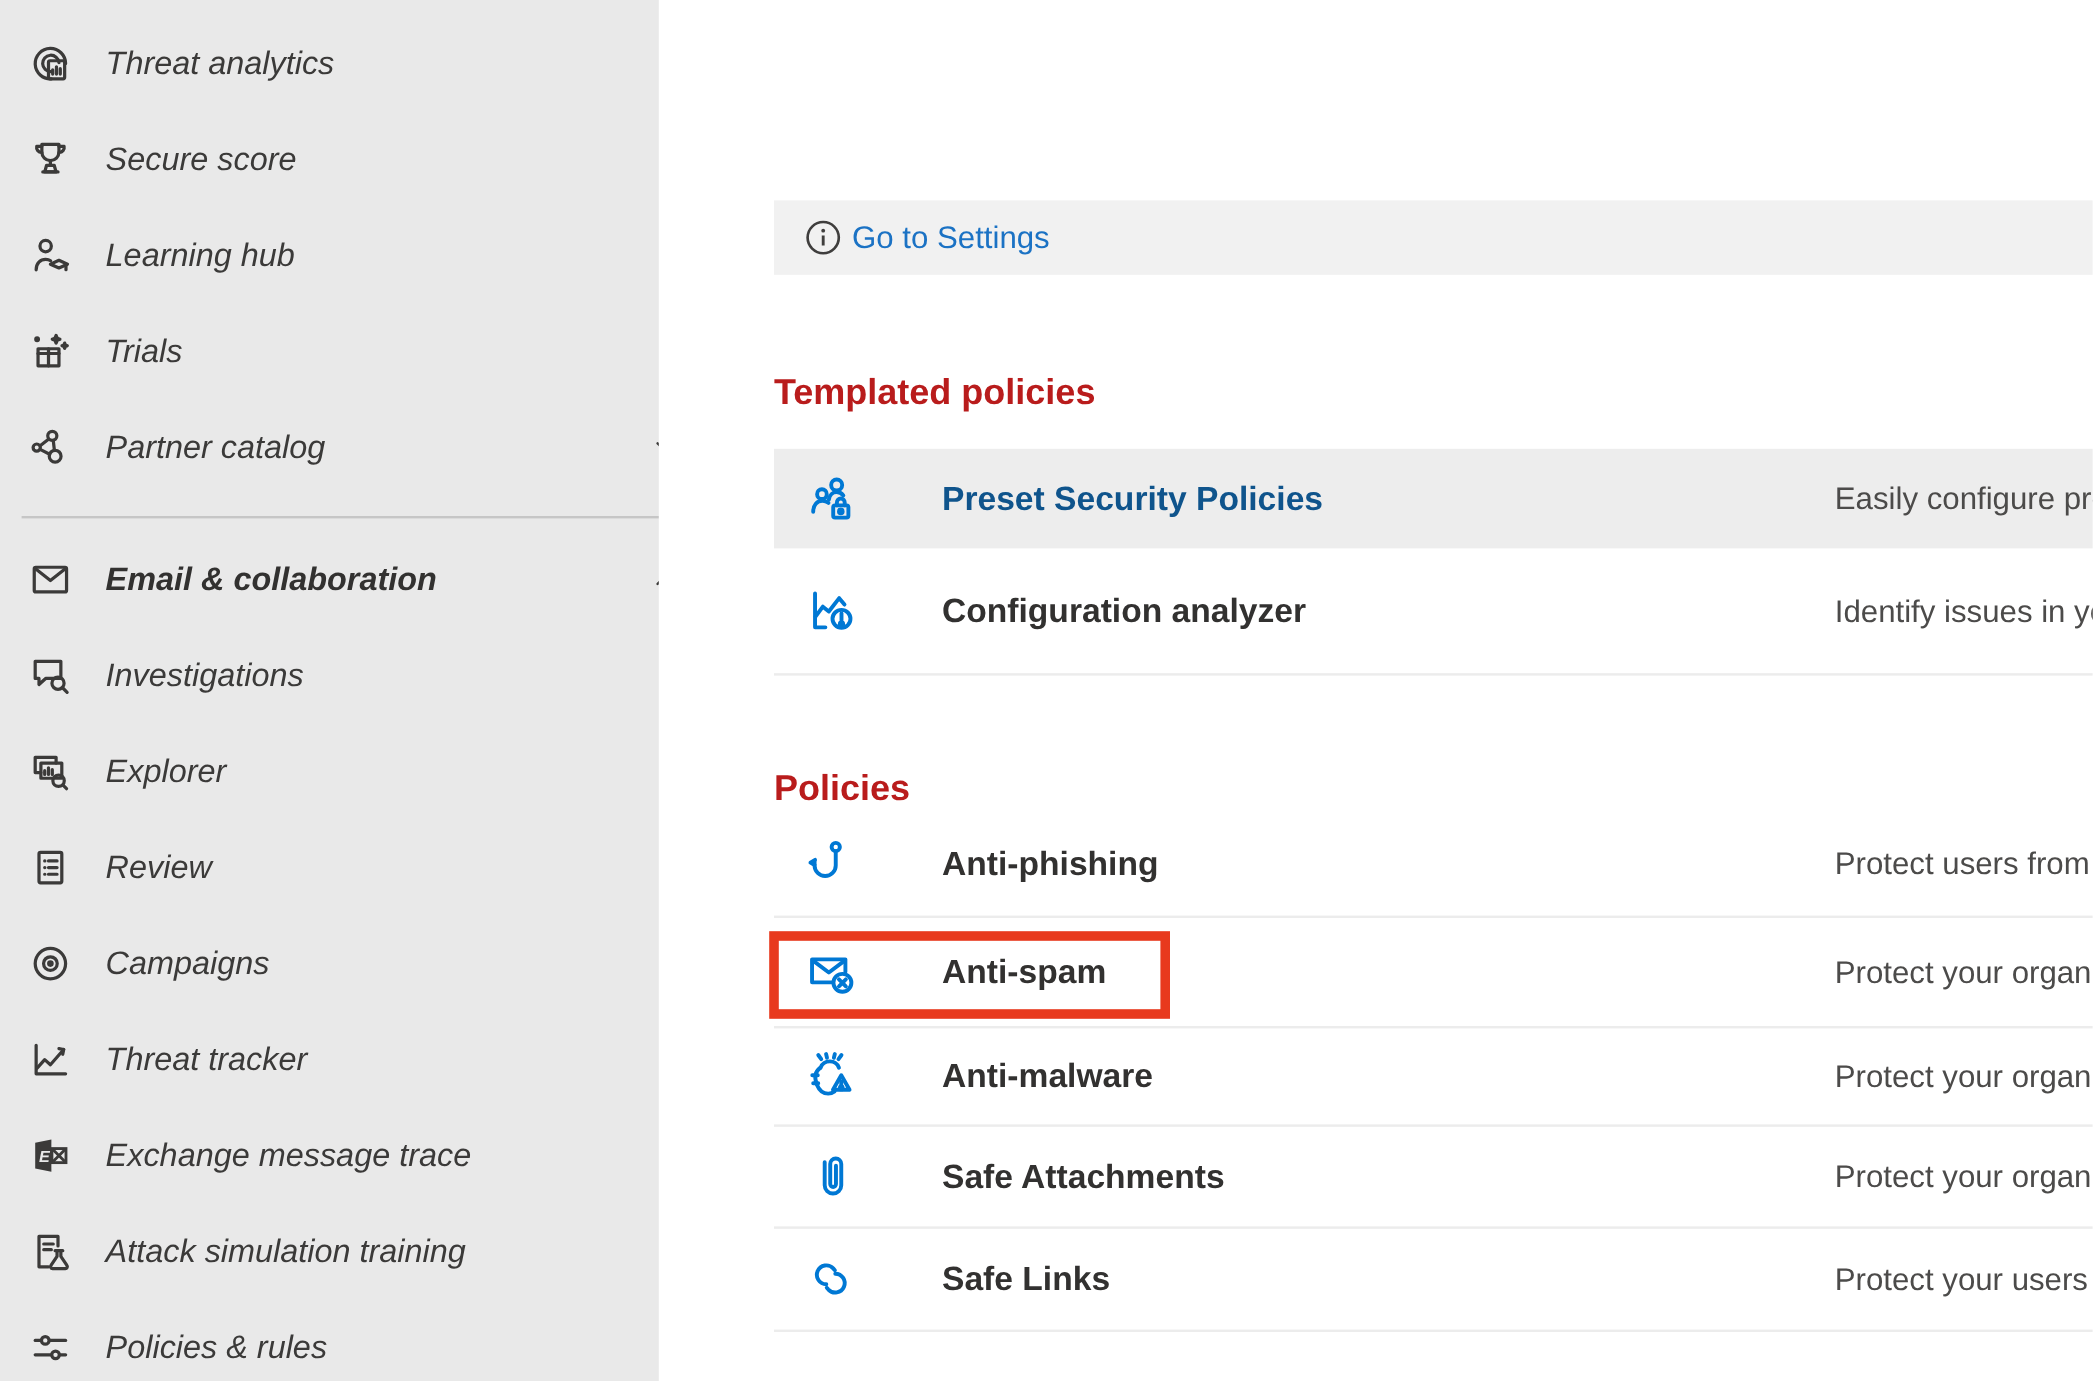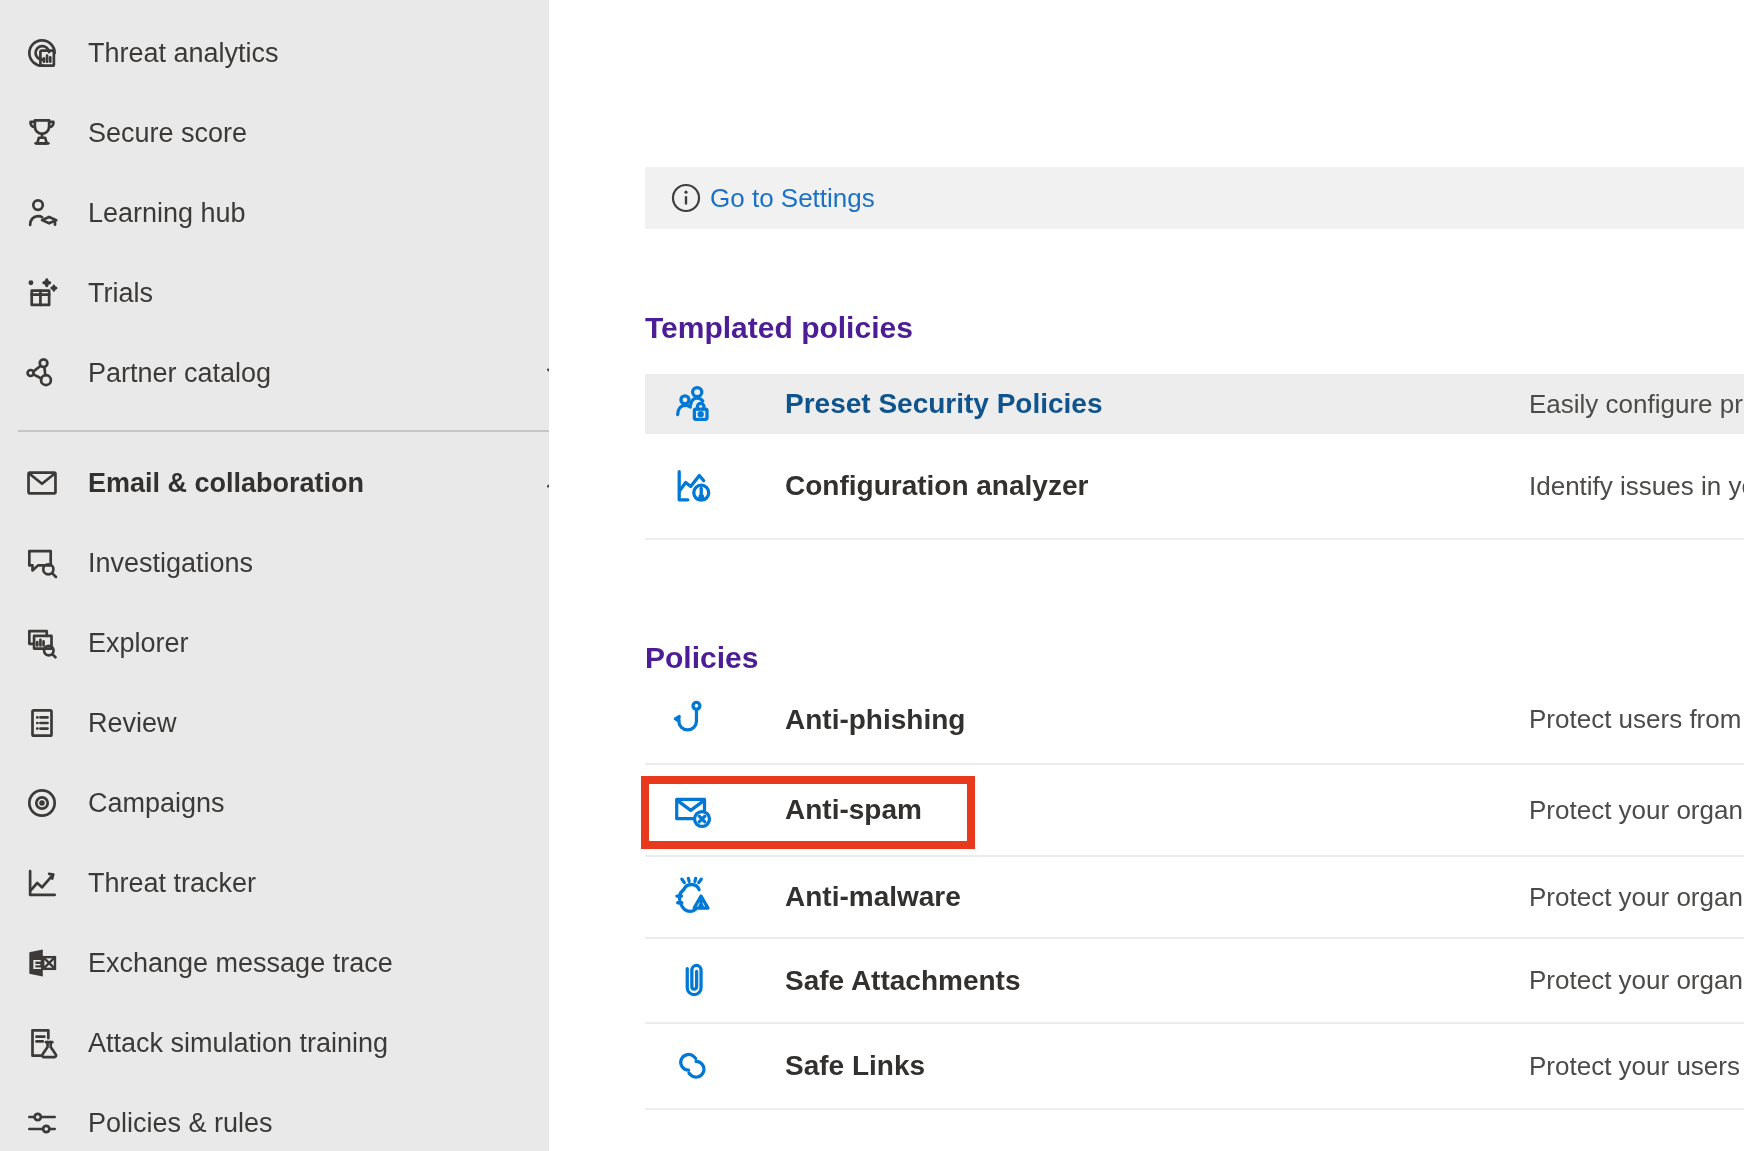--- a/index.html
+++ b/index.html
@@ -5,20 +5,21 @@
   html,body{margin:0;padding:0;}
   body{
     width:1744px;height:1151px;position:relative;overflow:hidden;
     background:#fff;font-family:"Liberation Sans", sans-serif;
     -webkit-font-smoothing:antialiased;
   }
   
   .sidebar{
     position:absolute;left:0;top:0;bottom:0;width:606px;
     background:var(--sidebar-bg,#e9e9e9);
+    font-style:italic;
   }
   .nav-list{padding:0;margin:0;list-style:none;}
   .nav-top{padding-top:13px;}
   .side-item{
     height:80px;display:flex;align-items:center;cursor:pointer;
   }
   .side-item .s-icon{
     width:40px;height:40px;margin-left:22px;flex:0 0 auto;
     display:flex;align-items:center;justify-content:center;color:#3b3a39;
   }
@@ -42,21 +43,21 @@
   }
   .banner{
     position:absolute;left:96px;right:0;top:167px;height:62px;
     background:#f1f1f1;display:flex;align-items:center;
   }
   .banner .info-icon{width:30px;height:30px;margin-left:26px;flex:0 0 auto;color:#3f3e3d;}
   .banner .b-text{margin-left:21px;font-size:26px;color:#323130;white-space:nowrap;}
   .banner .b-link{margin-left:9px;font-size:26px;color:var(--link-blue,#1b72c4);
     text-decoration:none;white-space:nowrap;cursor:pointer;}
   .sec-heading{
-    position:absolute;left:96px;margin:0;font-size:30px;font-weight:700;color:#4c1d95;
+    position:absolute;left:96px;margin:0;font-size:30px;font-weight:700;color:#b91c1c;
   }
   .h-templated{top:311px;}
   .h-policies{top:641px;}
   .rows{position:absolute;left:96px;right:0;}
   .rows-templated{top:374px;}
   .rows-policies{top:676px;}
   .p-row{position:relative;display:flex;align-items:center;box-sizing:border-box;cursor:pointer;}
   .p-row.hl{background:#ededed;}
   .p-row.divider{border-bottom:2px solid #ececec;}
   .p-row .r-icon{
@@ -252,21 +253,21 @@
           <circle cx="15" cy="15" r="13" stroke="currentColor" stroke-width="2.2"></circle>
           <line x1="15" y1="13.2" x2="15" y2="21.5" stroke="currentColor" stroke-width="2.4"></line>
           <circle cx="15" cy="9.2" r="1.6" fill="currentColor"></circle>
         </svg>
     </span>
     <a class="b-link">Go to Settings</a>
   </div>
 
   <h2 class="sec-heading h-templated">Templated policies</h2>
   <div class="rows rows-templated" id="rows-templated">
-      <div class="p-row hl" style="height: 60px;">
+      <div class="p-row hl" style="height: 83px;">
         <span class="r-icon">
           <svg viewBox="0 0 24 24" fill="none" stroke="currentColor" stroke-width="1.7" stroke-linecap="round" stroke-linejoin="round">
             <circle cx="14.2" cy="5.8" r="2.4"></circle>
             <path d="M10.8 12.2c.3-2 1.7-3.3 3.4-3.3 1.2 0 2.2.6 2.9 1.5"></path>
             <circle cx="7.8" cy="9.8" r="2.1"></circle>
             <path d="M4 17.5c0-3 1.7-4.8 4-4.8 1 0 1.9.3 2.6.9"></path>
             <rect x="12.7" y="14.7" width="6.6" height="5.3" rx="0.8"></rect>
             <path d="M14.3 14.7v-1.3a1.7 1.7 0 0 1 3.4 0v1.3"></path>
             <circle cx="16" cy="17.3" r="0.8" fill="currentColor"></circle>
           </svg>

